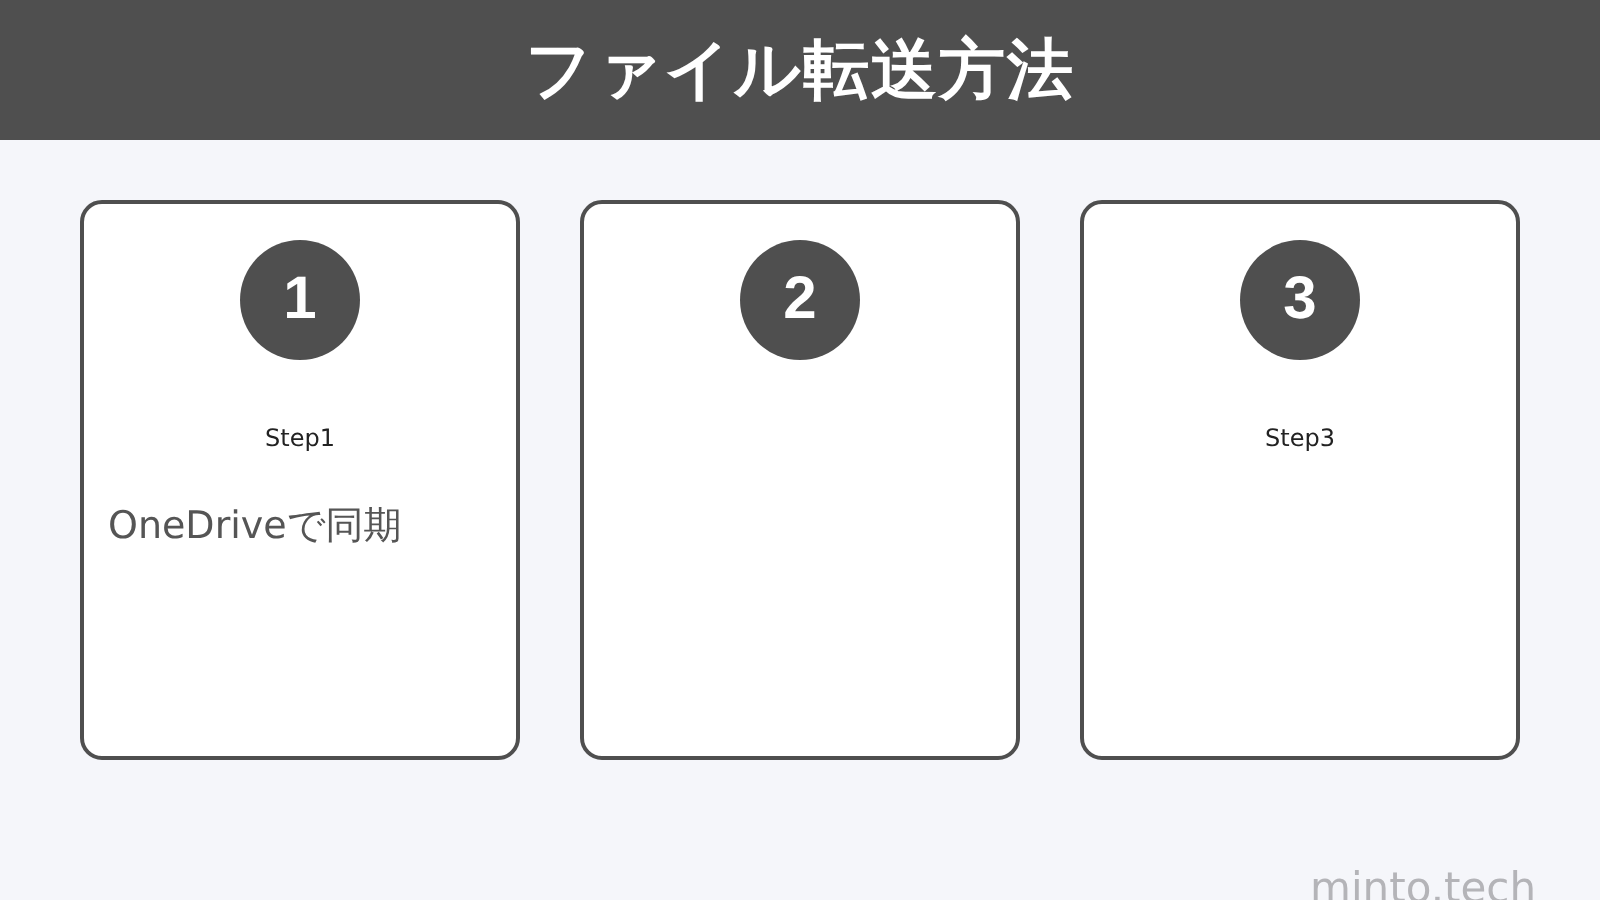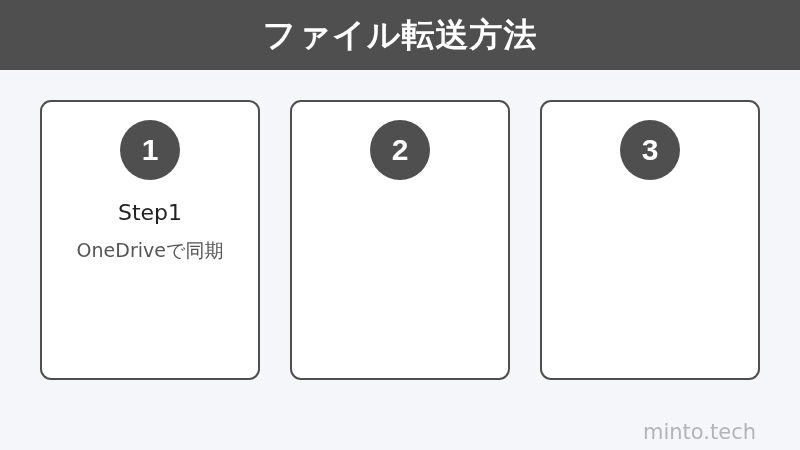--- a/index.html
+++ b/index.html
@@ -1,15 +1,15 @@
 <!DOCTYPE html>
 <html><head>
   <meta charset="utf-8">
   <style>
-    * { margin: 0; padding: 0; box-sizing: border-box; }
+    * { margin: 0; padding: 12px; box-sizing: border-box; }
     html, body {
       width: 800px; height: 450px; overflow: hidden;
       background: #f5f6fa;
       font-family: "DejaVu Sans", "Liberation Sans", sans-serif;
     }
     .header {
       position: absolute; left: 0; top: 0; width: 800px; height: 70px;
       background: #4f4f4f;
       display: flex; align-items: center; justify-content: center;
     }
@@ -35,26 +35,25 @@
       width: 60px; height: 60px; border-radius: 50%;
       background: #4f4f4f;
       color: #ffffff;
       display: flex; align-items: center; justify-content: center;
       font-size: 30px; font-weight: bold;
       font-family: "Liberation Sans", sans-serif;
     }
     .step-label {
       position: absolute; left: 0; top: 98px; width: 216px;
       text-align: center;
-      font-size: 22px; color: #222222;
+      font-size: 12px; color: #222222;
       font-family: "DejaVu Sans", sans-serif;
     }
     .step-desc {
       position: absolute; left: 0; top: 136px; width: 216px;
-      text-align: center;
       font-size: 19px; color: #555555;
       font-family: "DejaVu Sans", sans-serif;
     }
     .watermark {
       position: absolute; left: 643px; top: 420px;
       font-size: 21px; color: #b4b4b8;
       font-family: "DejaVu Sans", sans-serif;
     }
   </style>
 </head>
@@ -69,15 +68,16 @@
   <div class="step-label">Step1</div>
   <div class="step-desc">OneDriveで同期</div>
 </div>
 
 <div class="card card-2">
   <div class="step-badge">2</div>
 </div>
 
 <div class="card card-3">
   <div class="step-badge">3</div>
+  <div class="step-label">Step3</div>
 </div>
 
 <div class="watermark">minto.tech</div>
 
 </body></html>

